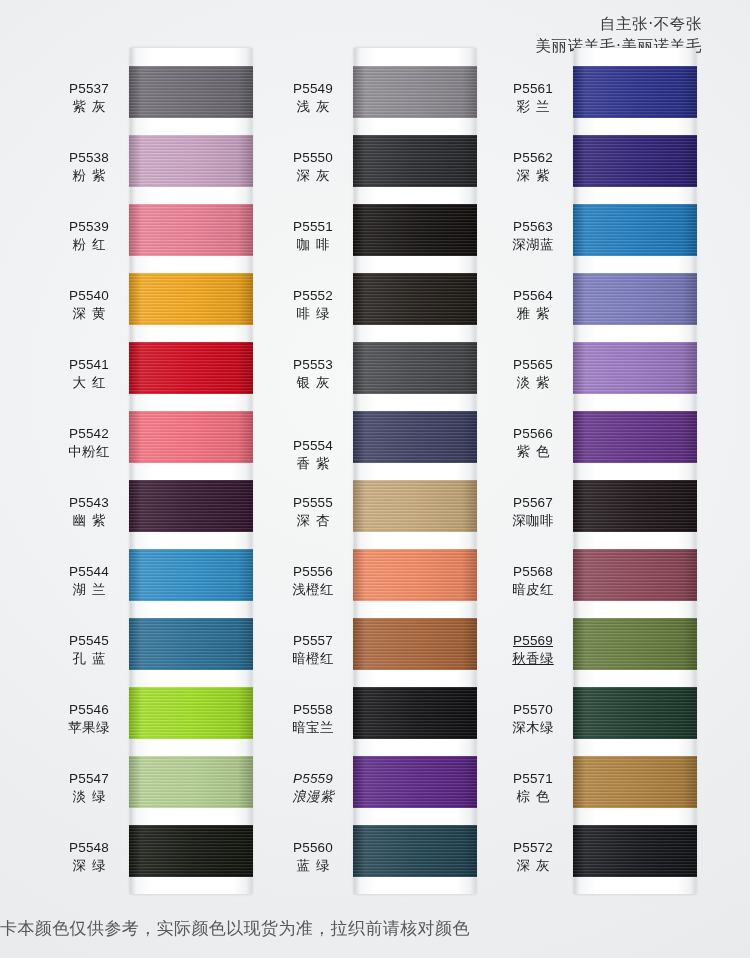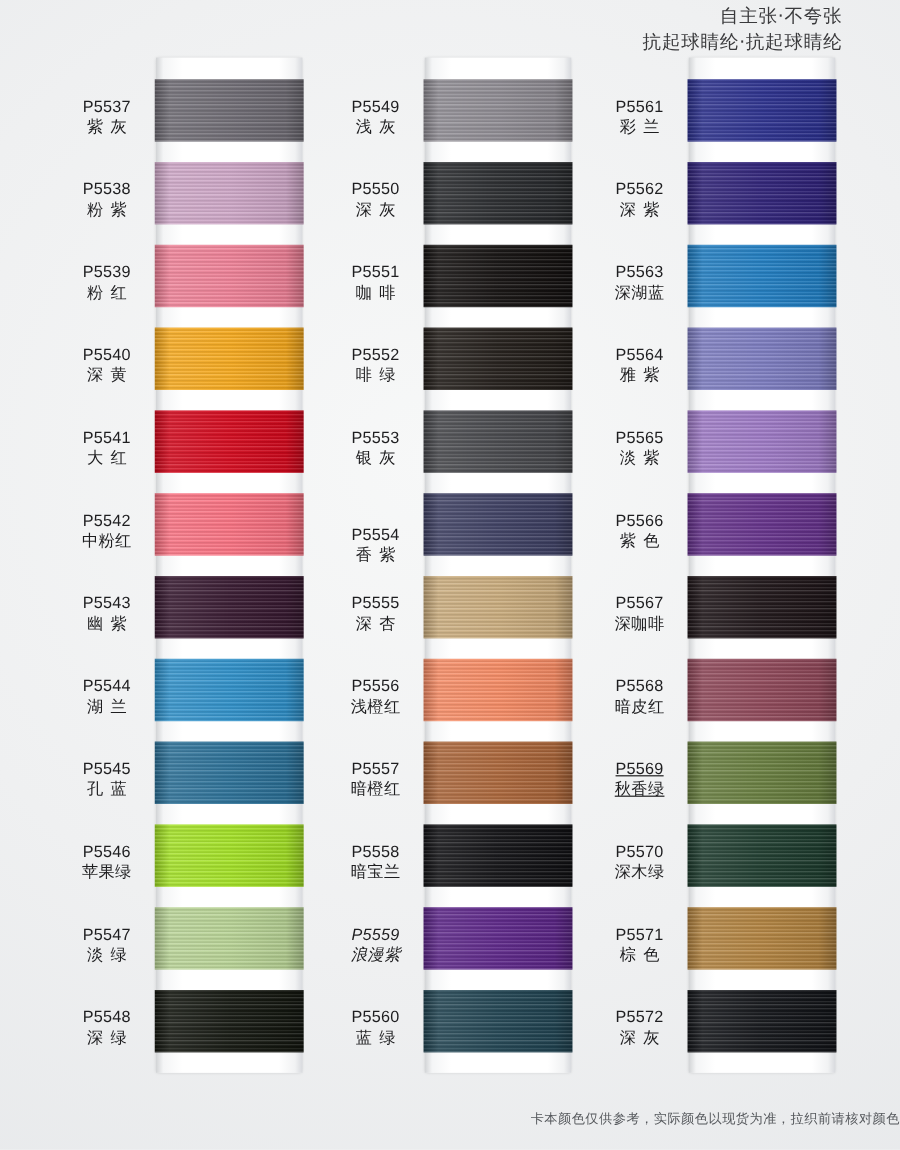--- a/index.html
+++ b/index.html
@@ -20,21 +20,21 @@
   #page {
     position: absolute;
     inset: 0;
     background:
       radial-gradient(ellipse 110% 80% at 48% 40%, #f7f8f8 0%, #eff0f1 55%, #e6e8ea 100%);
   }
 
   
   #header {
     position: absolute;
-    top: 2px;
+    top: 13px;
     right: 48px;
     text-align: right;
     line-height: 1.42;
     color: #3a3a3c;
     font-size: 15.5px;
     letter-spacing: 0.6px;
     font-family: "DejaVu Sans", "Liberation Sans", sans-serif;
   }
   #header .line1 { display: block; }
   #header .line2 { display: block; }
@@ -143,37 +143,37 @@
     white-space: nowrap;
     letter-spacing: 0.3px;
   }
   
   .label.spaced .name { letter-spacing: 6px; text-indent: 6px; }
 
   
   #footer {
     position: absolute;
     left: 0;
-    right: 0;
+    right: 16px;
     bottom: 18px;
-    text-align: right;
-    font-size: 11px;
+    text-align: left;
+    font-size: 17px;
     color: #55585c;
     font-family: "DejaVu Sans", "Liberation Sans", sans-serif;
     letter-spacing: 0.4px;
   }
 </style>
 </head>
 <body>
 
 <div id="page">
 
   <div id="header">
     <span class="line1">自主张·不夸张</span>
-    <span class="line2">抗起球睛纶·抗起球睛纶</span>
+    <span class="line2">美丽诺羊毛·美丽诺羊毛</span>
   </div>
 
   <div class="column" id="col-0">
     <div class="labels">
         <div class="label spaced" style="top: 32px;">
           <span class="code">P5537</span>
           <span class="name">紫灰</span>
         </div>
         <div class="label spaced" style="top: 101px;">
           <span class="code">P5538</span>

